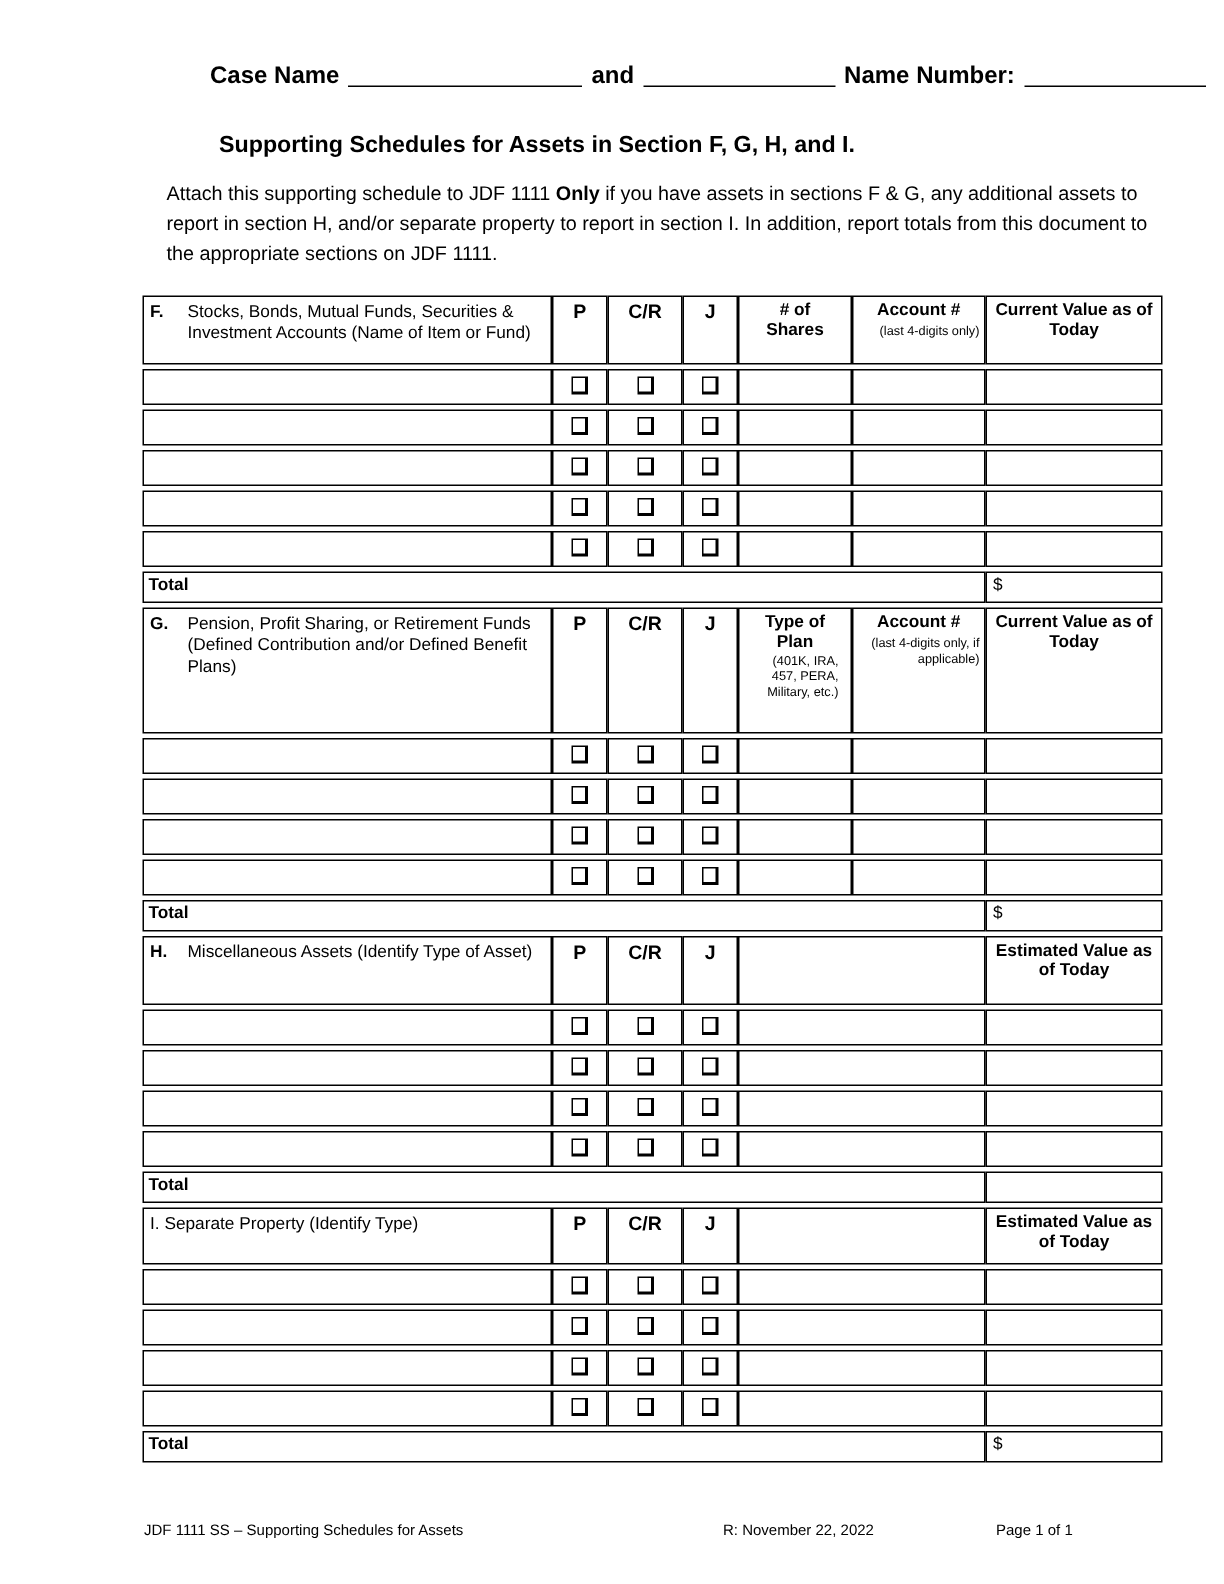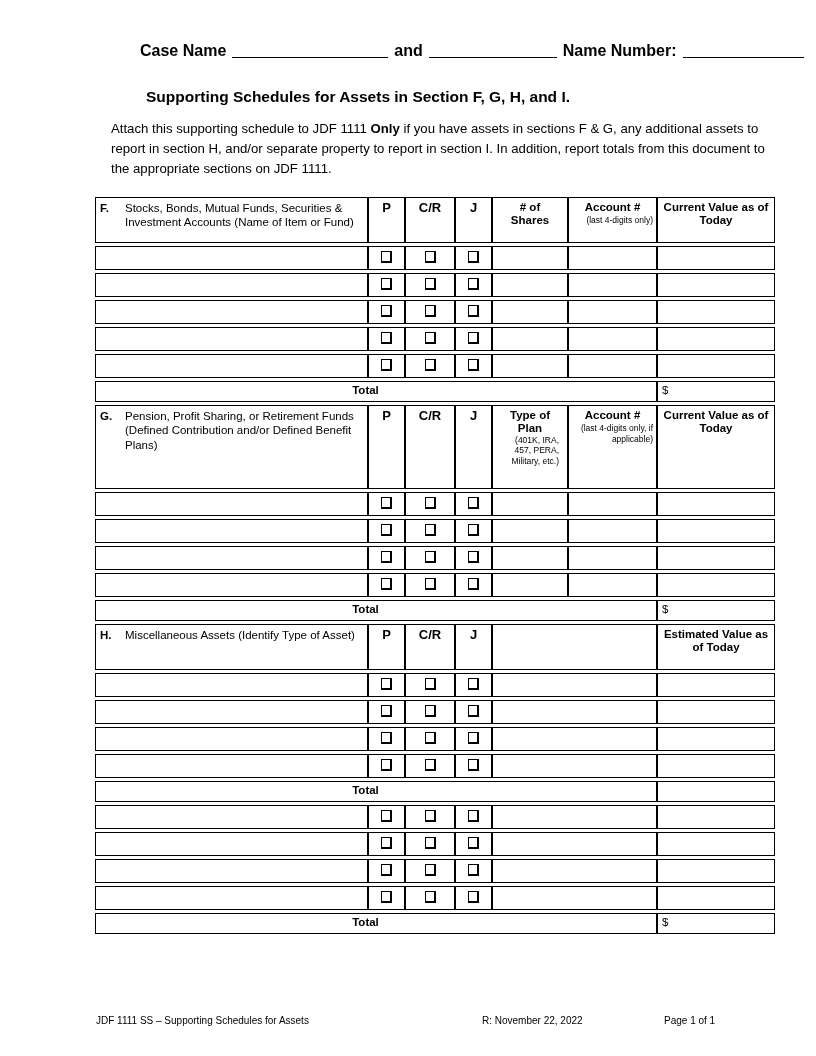--- a/index.html
+++ b/index.html
@@ -56,21 +56,21 @@
   .note { font-weight: normal; font-size: 8.5px; line-height: 1.25; margin-top: 1px; text-align: right; }
   .w48 { max-width: 46px; margin: 0 auto; }
   .w58 { max-width: 58px; margin: 0 auto; }
 
   td.cb-cell { text-align: center; padding-top: 4px; }
   .cb {
     display: inline-block; width: 8px; height: 9px; background: #fff;
     border: 1.5px solid #000; border-right-width: 2.5px; border-bottom-width: 2.5px;
   }
 
-  .total-merge { text-align: center; font-weight: bold; padding-right: 24px; padding-top: 2px; }
+  .total-merge { text-align: left; font-weight: bold; padding-right: 24px; padding-top: 2px; }
   .total-value { padding-left: 4px; padding-top: 2px; }
 
   
   .footer { position: absolute; top: 1015px; left: 96px; width: 664px; font-size: 10px; }
   .f-left { position: absolute; left: 0; top: 0; white-space: nowrap; }
   .f-center { position: absolute; left: 386px; top: 0; white-space: nowrap; }
   .f-right { position: absolute; left: 568px; top: 0; white-space: nowrap; }
 </style>
 </head>
 <body>
@@ -277,20 +277,30 @@
     <td class="cb-cell"><span class="cb"></span></td>
     <td class="cb-cell"><span class="cb"></span></td>
     <td colspan="2"></td>
     <td></td>
   </tr>
   <tr class="total">
     <td colspan="6" class="total-merge">Total</td>
     <td class="total-value"></td>
   </tr>
 
+  <tr class="i-hdr">
+    <td class="title-cell">
+      <span class="t-bold">I. Separate Property</span><span class="t-norm"> (Identify Type)</span>
+    </td>
+    <td class="hdr big">P</td>
+    <td class="hdr big">C/R</td>
+    <td class="hdr big">J</td>
+    <td colspan="2"></td>
+    <td class="hdr">Estimated Value as of Today</td>
+  </tr>
 
   <tr class="data">
     <td></td>
     <td class="cb-cell"><span class="cb"></span></td>
     <td class="cb-cell"><span class="cb"></span></td>
     <td class="cb-cell"><span class="cb"></span></td>
     <td colspan="2"></td>
     <td></td>
   </tr>
   <tr class="data">

